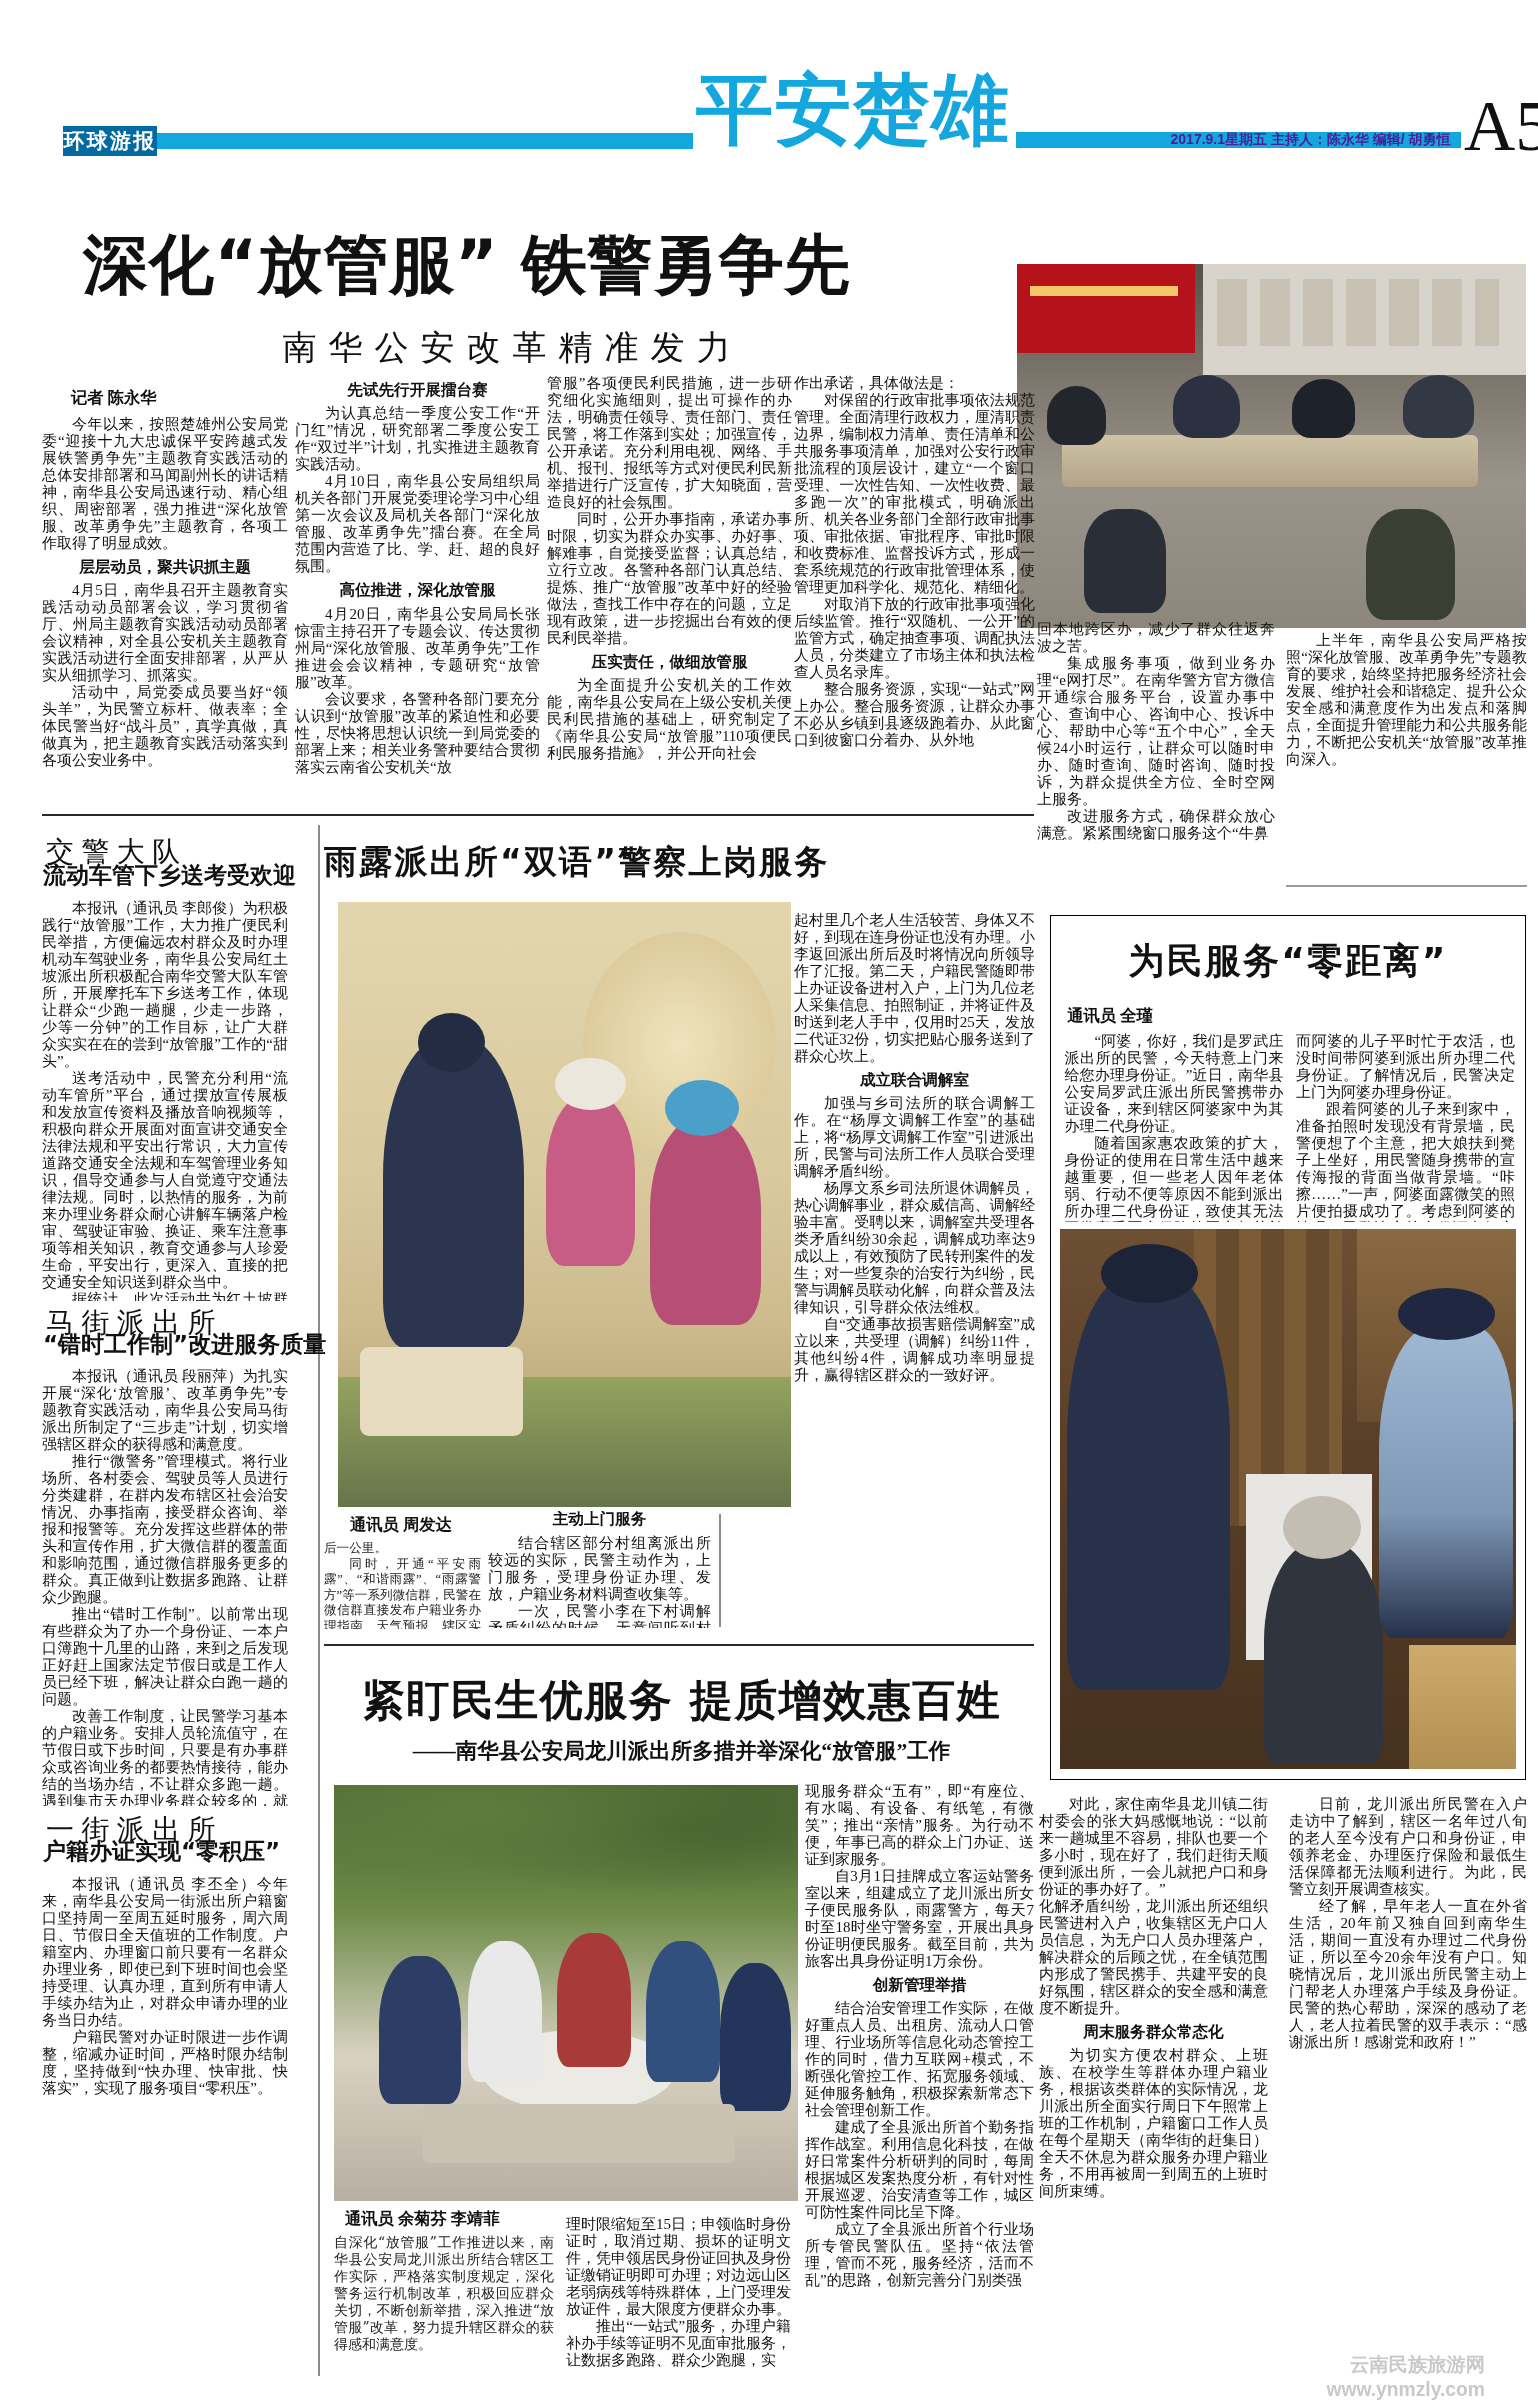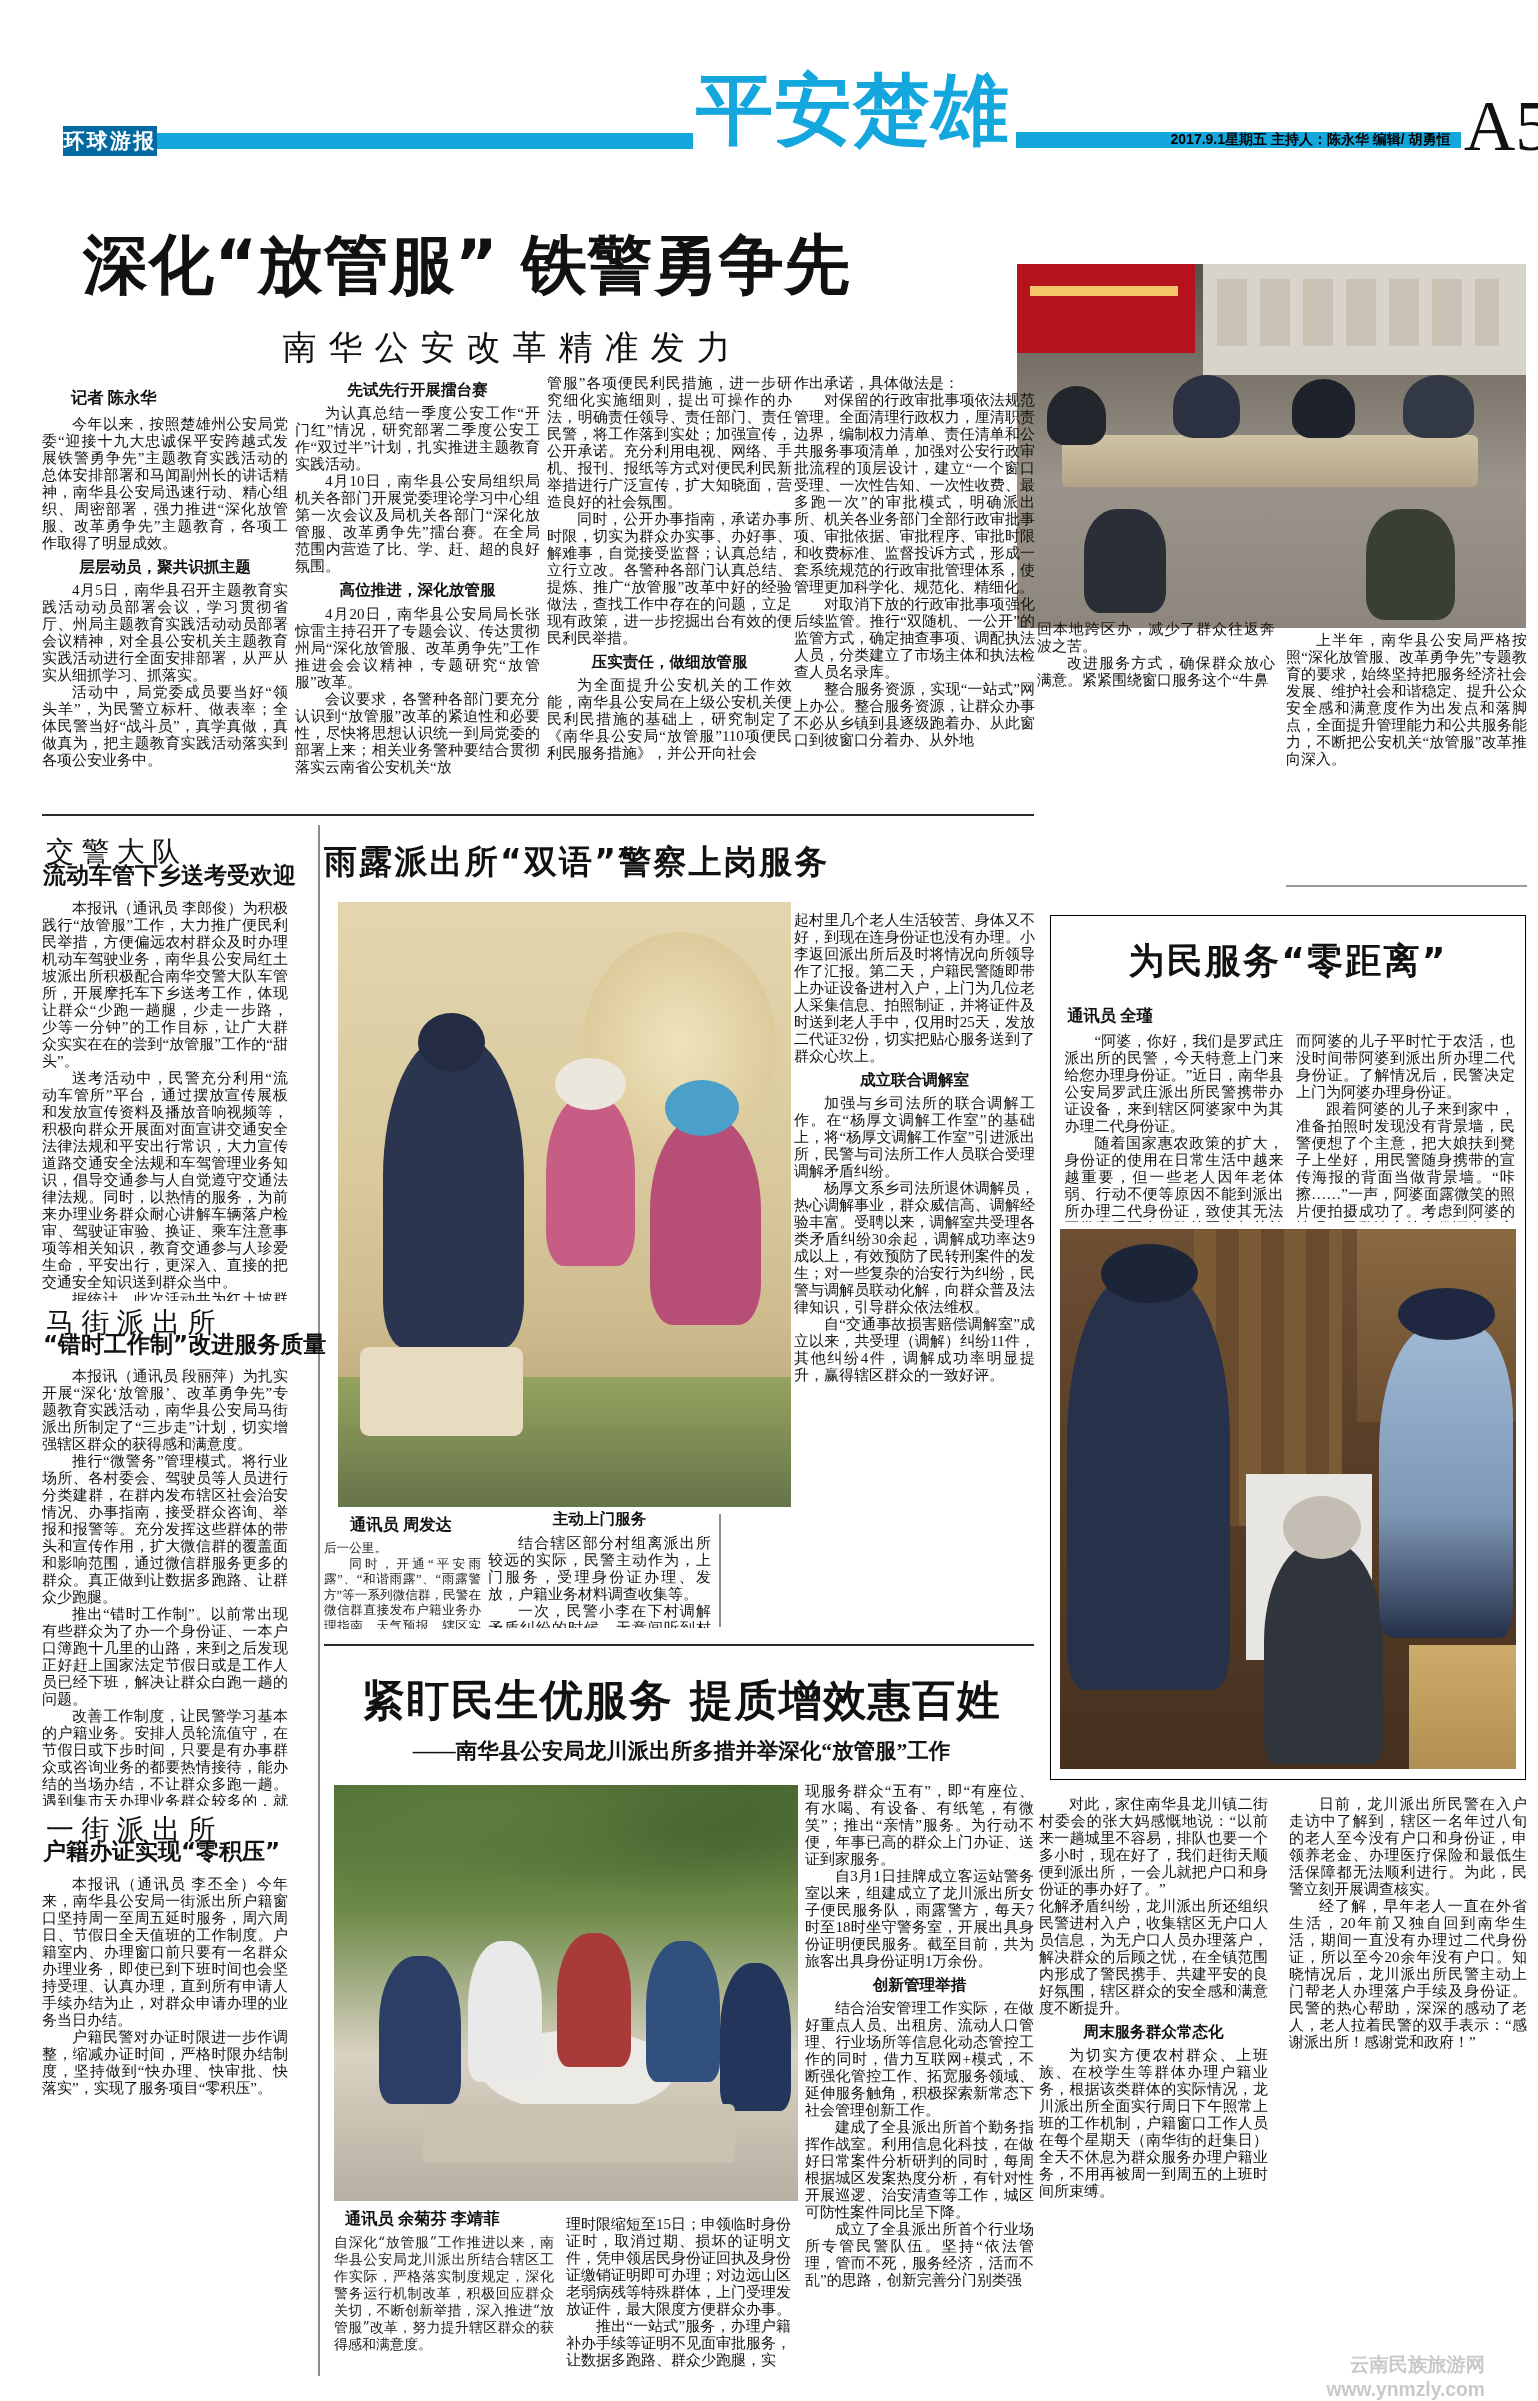--- a/index.html
+++ b/index.html
@@ -5,21 +5,21 @@
   html,body{margin:0;padding:0;background:#e8e8e8;}
   #paper{position:relative;width:1538px;height:2401px;background:#ffffff;overflow:hidden;
          font-family:"Liberation Serif","DejaVu Serif",serif;color:#111;}
   .abs{position:absolute;}
   
   .mast{background:#0369a1;color:#fff;font-weight:bold;font-size:21px;letter-spacing:2.2px;
         display:flex;align-items:center;justify-content:center;font-family:"Liberation Serif",serif;}
   .bluebar{background:#14a7de;}
   .section-title{color:#14a7de;font-family:"DejaVu Sans","Liberation Sans",sans-serif;
         font-weight:bold;font-size:77px;letter-spacing:1.5px;line-height:1;}
-  .datebar{color:#000000;font-family:"Liberation Sans",sans-serif;font-weight:bold;font-size:14px;
+  .datebar{color:#4c1d95;font-family:"Liberation Sans",sans-serif;font-weight:bold;font-size:14px;
         display:flex;align-items:center;justify-content:flex-end;padding-right:10.4px;box-sizing:border-box;}
   .pageno{font-family:"Liberation Serif",serif;font-size:71px;line-height:1;}
   
   .h-lead{font-family:"DejaVu Sans","Liberation Sans",sans-serif;font-weight:bold;font-size:65px;
         letter-spacing:0.7px;line-height:1.1;white-space:nowrap;}
   .h-sub{font-family:"Liberation Serif",serif;font-size:34px;letter-spacing:12px;text-align:center;}
   .byline{font-size:16.3px;font-weight:bold;}
   .kicker{font-size:28px;letter-spacing:7.4px;font-family:"Liberation Serif",serif;}
   .h-small{font-family:"DejaVu Sans","Liberation Sans",sans-serif;font-weight:bold;font-size:23px;white-space:nowrap;}
   .h-mid{font-family:"DejaVu Sans","Liberation Sans",sans-serif;font-weight:bold;font-size:33px;
@@ -100,20 +100,21 @@
     <p>为全面提升公安机关的工作效能，南华县公安局在上级公安机关便民利民措施的基础上，研究制定了《南华县公安局“放管服”110项便民利民服务措施》，并公开向社会</p>
   </div>
   <div class="abs col" style="left:794px;top:375px;width:241px;height:553px;">
     <p class="cont">作出承诺，具体做法是：</p>
     <p>对保留的行政审批事项依法规范管理。全面清理行政权力，厘清职责边界，编制权力清单、责任清单和公共服务事项清单，加强对公安行政审批流程的顶层设计，建立“一个窗口受理、一次性告知、一次性收费、最多跑一次”的审批模式，明确派出所、机关各业务部门全部行政审批事项、审批依据、审批程序、审批时限和收费标准、监督投诉方式，形成一套系统规范的行政审批管理体系，使管理更加科学化、规范化、精细化。</p>
     <p>对取消下放的行政审批事项强化后续监管。推行“双随机、一公开”的监管方式，确定抽查事项、调配执法人员，分类建立了市场主体和执法检查人员名录库。</p>
     <p>整合服务资源，实现“一站式”网上办公。整合服务资源，让群众办事不必从乡镇到县逐级跑着办、从此窗口到彼窗口分着办、从外地</p>
   </div>
   <div class="abs col" style="left:1037px;top:621px;width:238px;height:276px;">
     <p class="cont">回本地跨区办，减少了群众往返奔波之苦。</p>
+    <p>集成服务事项，做到业务办理“e网打尽”。在南华警方官方微信开通综合服务平台，设置办事中心、查询中心、咨询中心、投诉中心、帮助中心等“五个中心”，全天候24小时运行，让群众可以随时申办、随时查询、随时咨询、随时投诉，为群众提供全方位、全时空网上服务。</p>
     <p>改进服务方式，确保群众放心满意。紧紧围绕窗口服务这个“牛鼻</p>
   </div>
   <div class="abs col" style="left:1286px;top:632px;width:241px;height:232px;">
     <p>上半年，南华县公安局严格按照“深化放管服、改革勇争先”专题教育的要求，始终坚持把服务经济社会发展、维护社会和谐稳定、提升公众安全感和满意度作为出发点和落脚点，全面提升管理能力和公共服务能力，不断把公安机关“放管服”改革推向深入。</p>
   </div>
 
   <div class="abs rule" style="left:42px;top:814px;width:992px;height:2.2px;"></div>
   <div class="abs grayrule" style="left:1286px;top:885px;width:241px;height:1.5px;"></div>
   <div class="abs vrule" style="left:318px;top:825px;width:1.5px;height:1551px;"></div>
 

